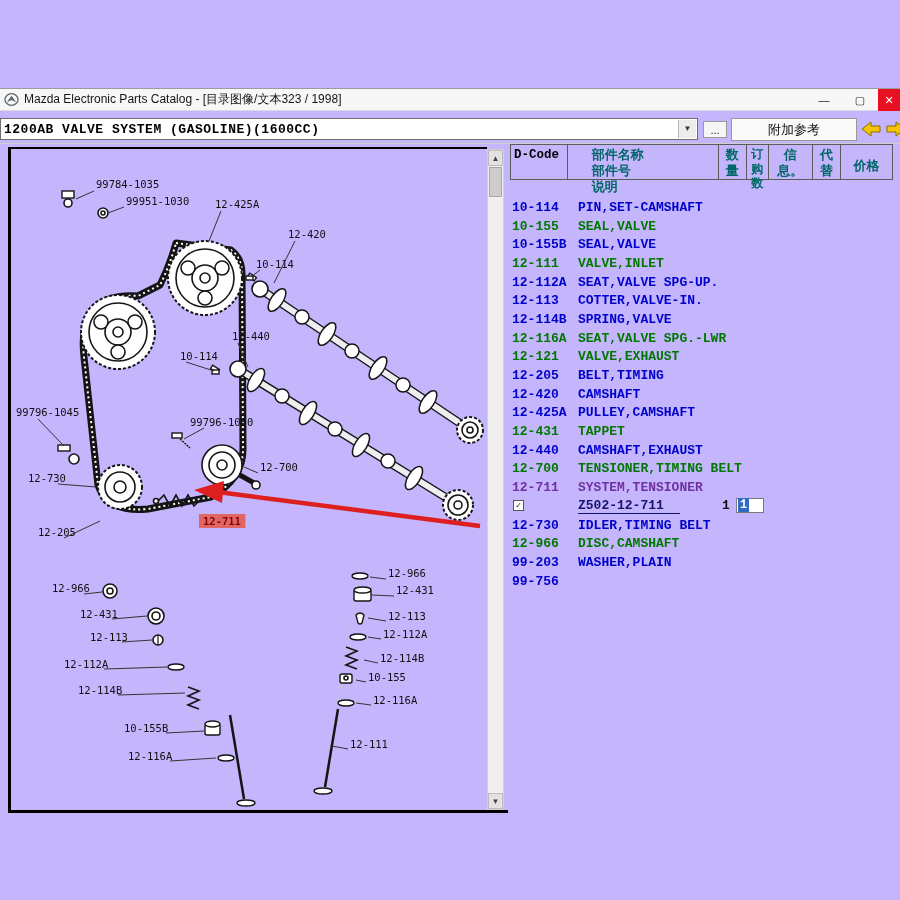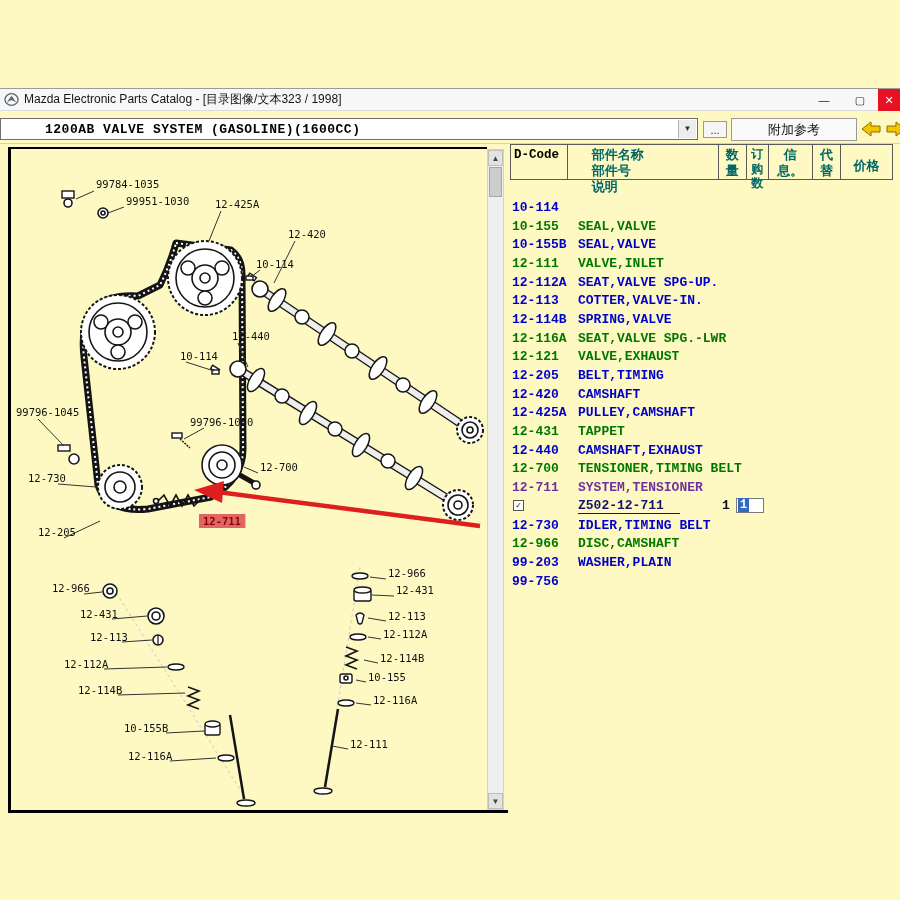--- a/index.html
+++ b/index.html
@@ -1,35 +1,35 @@
 <!DOCTYPE html>
 <html><head>
 <meta charset="utf-8">
 <style>
   *{margin:0;padding:0;box-sizing:border-box;}
   html,body{background:#fff;}
   body{width:900px;height:900px;font-family:"Liberation Sans",sans-serif;}
-  #screen{position:relative;width:900px;height:900px;background:#fef9c3;overflow:hidden;}
+  #screen{position:relative;width:900px;height:900px;background:#c4b5fd;overflow:hidden;}
 
   
   .titlebar{position:absolute;left:0;top:88px;width:900px;height:23px;background:#f7f7f7;
     border-top:1px solid #9b9b9b;border-bottom:1px solid #dcdcdc;display:flex;align-items:center;}
   .app-logo{width:15px;height:15px;margin:0 5px 0 4px;flex:0 0 auto;}
   .title-text{font-size:12px;color:#151515;white-space:nowrap;}
   .win-controls{position:absolute;right:0;top:0;height:22px;display:flex;}
   .win-btn{width:36px;height:22px;display:flex;align-items:center;justify-content:center;
     font-size:11px;color:#222;background:transparent;border:none;}
   .win-btn.close{background:#e81123;color:#fff;width:22px;}
 
   
   .toolbar{position:absolute;left:0;top:116px;width:900px;height:26px;}
   .combo{position:absolute;left:0;top:2px;width:698px;height:22px;background:#fff;
     border:1px solid #6e6e6e;display:flex;align-items:center;}
   .combo-text{font-family:"Liberation Mono",monospace;font-weight:bold;font-size:13px;
-    padding-left:3px;letter-spacing:.5px;color:#000;white-space:nowrap;margin-left:41px;}
+    padding-left:3px;letter-spacing:.5px;color:#000;white-space:nowrap;}
   .combo-arrow{position:absolute;right:1px;top:1px;width:18px;height:18px;background:#ececec;
     border-left:1px solid #b5b5b5;font-size:8px;line-height:18px;text-align:center;color:#333;}
   .more-btn{position:absolute;left:703px;top:5px;width:24px;height:17px;font-size:11px;
     background:#f6f6f6;border:1px solid #9a9a9a;color:#222;line-height:12px;}
   .ref-btn{position:absolute;left:731px;top:2px;width:126px;height:23px;background:#fafafa;
     border:1px solid #9a9a9a;font-size:13px;color:#111;}
   .nav-arrow{position:absolute;top:3px;width:22px;height:20px;}
   .nav-back{left:860px;}
   .nav-fwd{left:885px;}
   .toolbar-sep{position:absolute;left:0;top:143px;width:900px;border-top:1px solid #cfcfcf;}
@@ -365,20 +365,21 @@
 数</div>
       <div class="hcell h-info">信
 息。</div>
       <div class="hcell h-subst">代
 替</div>
       <div class="hcell h-price">价格</div>
     </div>
     <div class="prows" id="parts-rows">
         <div class="prow">
           <span class="code c-blue">10-114</span>
+          <span class="desc c-blue">PIN,SET-CAMSHAFT</span>
         </div>
         <div class="prow">
           <span class="code c-green">10-155</span>
           <span class="desc c-green">SEAL,VALVE</span>
         </div>
         <div class="prow">
           <span class="code c-blue">10-155B</span>
           <span class="desc c-blue">SEAL,VALVE</span>
         </div>
         <div class="prow">

